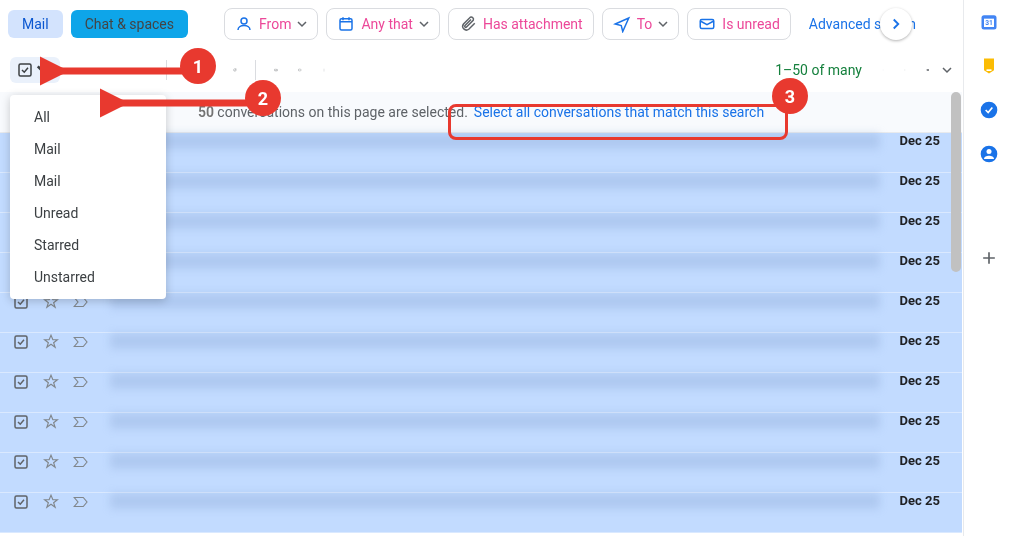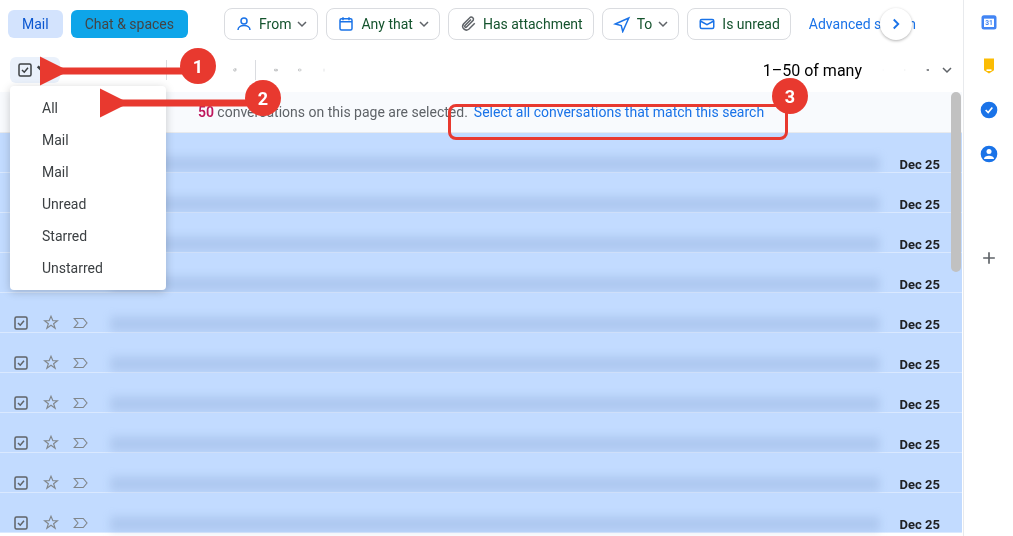--- a/index.html
+++ b/index.html
@@ -5,47 +5,47 @@
     * { margin: 0; padding: 0; box-sizing: border-box; font-family: 'Google Sans', Roboto, Arial, sans-serif; }
     body { width: 1013px; height: 536px; overflow: hidden; background: #fff; position: relative; }
     
     .main-area { width: 962px; height: 536px; position: relative; overflow: hidden; }
     
     
     .filter-row { display: flex; align-items: center; gap: 8px; padding: 4px 8px; height: 48px; }
     .tab-chip { padding: 6px 14px; border-radius: 6px; font-size: 14px; cursor: pointer; }
     .tab-chip.active { background: #d3e3fd; color: #0b57d0; font-weight: 400; }
     .tab-chip.inactive { color: #444; background: #0ea5e9; }
-    .filter-chip { display: flex; align-items: center; gap: 6px; padding: 4px 10px; border: 1px solid #dadce0; border-radius: 8px; font-size: 14px; color: #14532d; cursor: pointer; background: #fff; height: 32px; }
+    .filter-chip { display: flex; align-items: center; gap: 6px; padding: 4px 10px; border: 1px solid #dadce0; border-radius: 8px; font-size: 14px; color: #ec4899; cursor: pointer; background: #fff; height: 32px; }
     .filter-chip svg.lead { width: 18px; height: 18px; }
     .filter-chip .drop { width: 10px; height: 10px; }
     .adv-search { color: #1a73e8; font-size: 14px; margin-left: 10px; cursor: pointer; }
     .nav-overflow { position: absolute; right: 50px; top: 8px; width: 32px; height: 32px; border-radius: 50%; background: #fff; box-shadow: 0 1px 3px rgba(0,0,0,0.3); display: flex; align-items: center; justify-content: center; }
     
     
     .toolbar { display: flex; align-items: center; padding: 4px 10px; height: 44px; gap: 4px; }
     .select-box { display: flex; align-items: center; gap: 2px; padding: 4px 6px; background: #eaf1fb; border-radius: 6px; cursor: pointer; }
     .select-box svg { width: 18px; height: 18px; }
     .tb-icon { width: 20px; height: 20px; padding: 8px; cursor: pointer; color: #5f6368; border-radius: 50%; }
     .divider { width: 1px; height: 20px; background: #dadce0; margin: 0 6px; }
-    .page-info { margin-left: auto; font-size: 16px; color: #000000; padding-right: 8px; }
+    .page-info { margin-left: auto; font-size: 14px; color: #15803d; padding-right: 8px; }
     .nav-arrow { width: 18px; height: 18px; padding: 8px; cursor: pointer; color: #5f6368; }
     
     
-    .dropdown { position: absolute; top: 86px; left: 10px; width: 156px; background: #fff; box-shadow: 0 2px 10px rgba(0,0,0,0.2); border-radius: 4px; z-index: 100; padding: 6px 8px; }
+    .dropdown { position: absolute; top: 95px; left: 10px; width: 156px; background: #fff; box-shadow: 0 2px 10px rgba(0,0,0,0.2); border-radius: 4px; z-index: 100; padding: 6px 0; }
     .dropdown-item { padding: 8px 24px; font-size: 14px; color: #3c4043; cursor: pointer; }
     
     
     .banner { display: flex; align-items: center; justify-content: center; gap: 6px; padding: 12px; font-size: 14px; color: #5f6368; background: #f8fafd; border-bottom: 1px solid #e8eaed; }
-    .banner b { color: #be185d; font-weight: 600; }
+    .banner b { color: #737373; font-weight: 600; }
     .banner a { color: #1a73e8; text-decoration: none; cursor: pointer; }
     
     
     .email-list { }
-    .email-row { display: flex; align-items: flex-end; height: 40px; background: #c2dbff; border-bottom: 1px solid rgba(255,255,255,0.4); padding: 0 12px; gap: 12px; position: relative; }
+    .email-row { display: flex; align-items: flex-start; height: 40px; background: #c2dbff; border-bottom: 1px solid rgba(255,255,255,0.4); padding: 0 12px; gap: 12px; position: relative; }
     .email-row .chk { width: 18px; height: 18px; }
     .email-row .star { width: 18px; height: 18px; color: #80868b; }
     .email-row .important { width: 18px; height: 18px; color: #80868b; }
     .email-row .blur-content { flex: 1; height: 16px; background: rgba(120,150,200,0.25); filter: blur(4px); margin: 0 8px; border-radius: 3px; }
     .email-row .date { font-size: 13px; color: #202124; font-weight: 700; padding-right: 10px; }
     
     
     .right-panel { position: absolute; right: 0; top: 0; width: 50px; height: 536px; border-left: 1px solid #e8eaed; display: flex; flex-direction: column; align-items: center; gap: 24px; padding-top: 12px; }
     .panel-icon { width: 20px; height: 20px; cursor: pointer; }
     .panel-plus { width: 20px; height: 20px; color: #5f6368; cursor: pointer; margin-top: 60px; }

